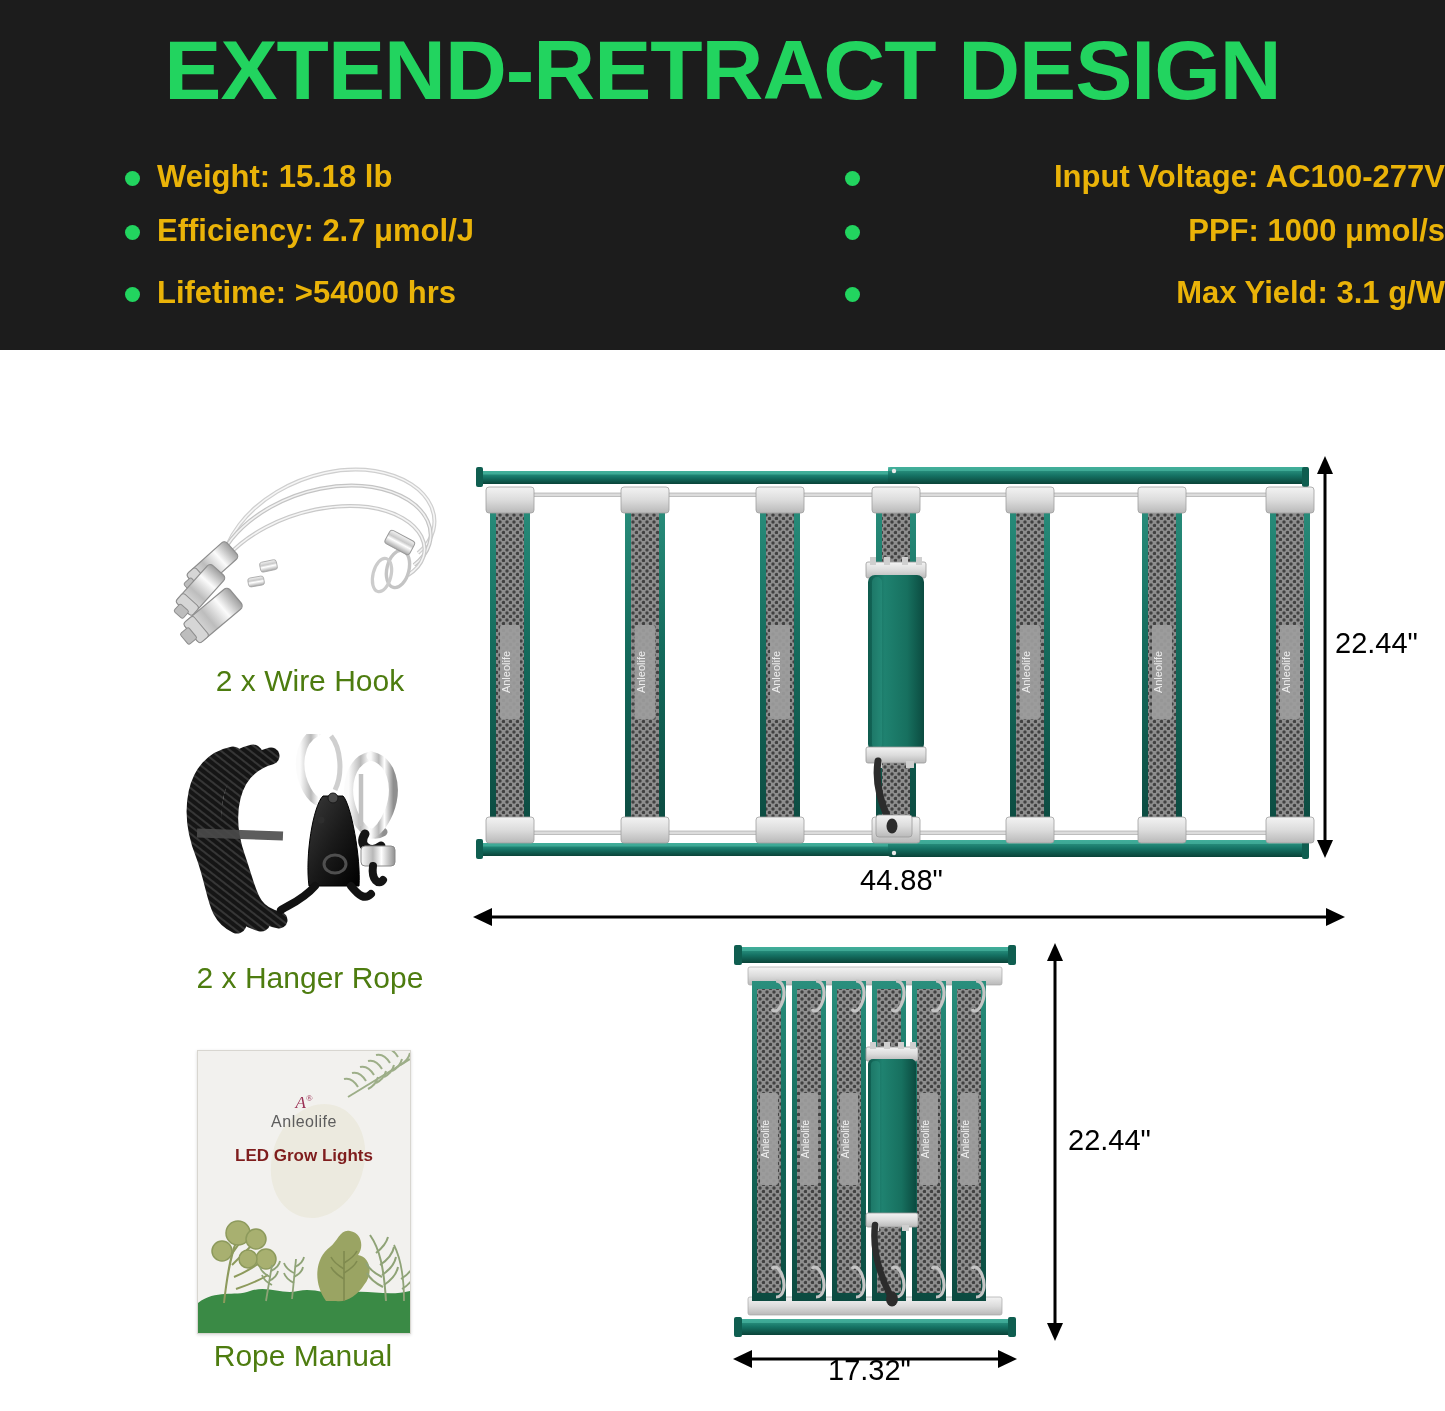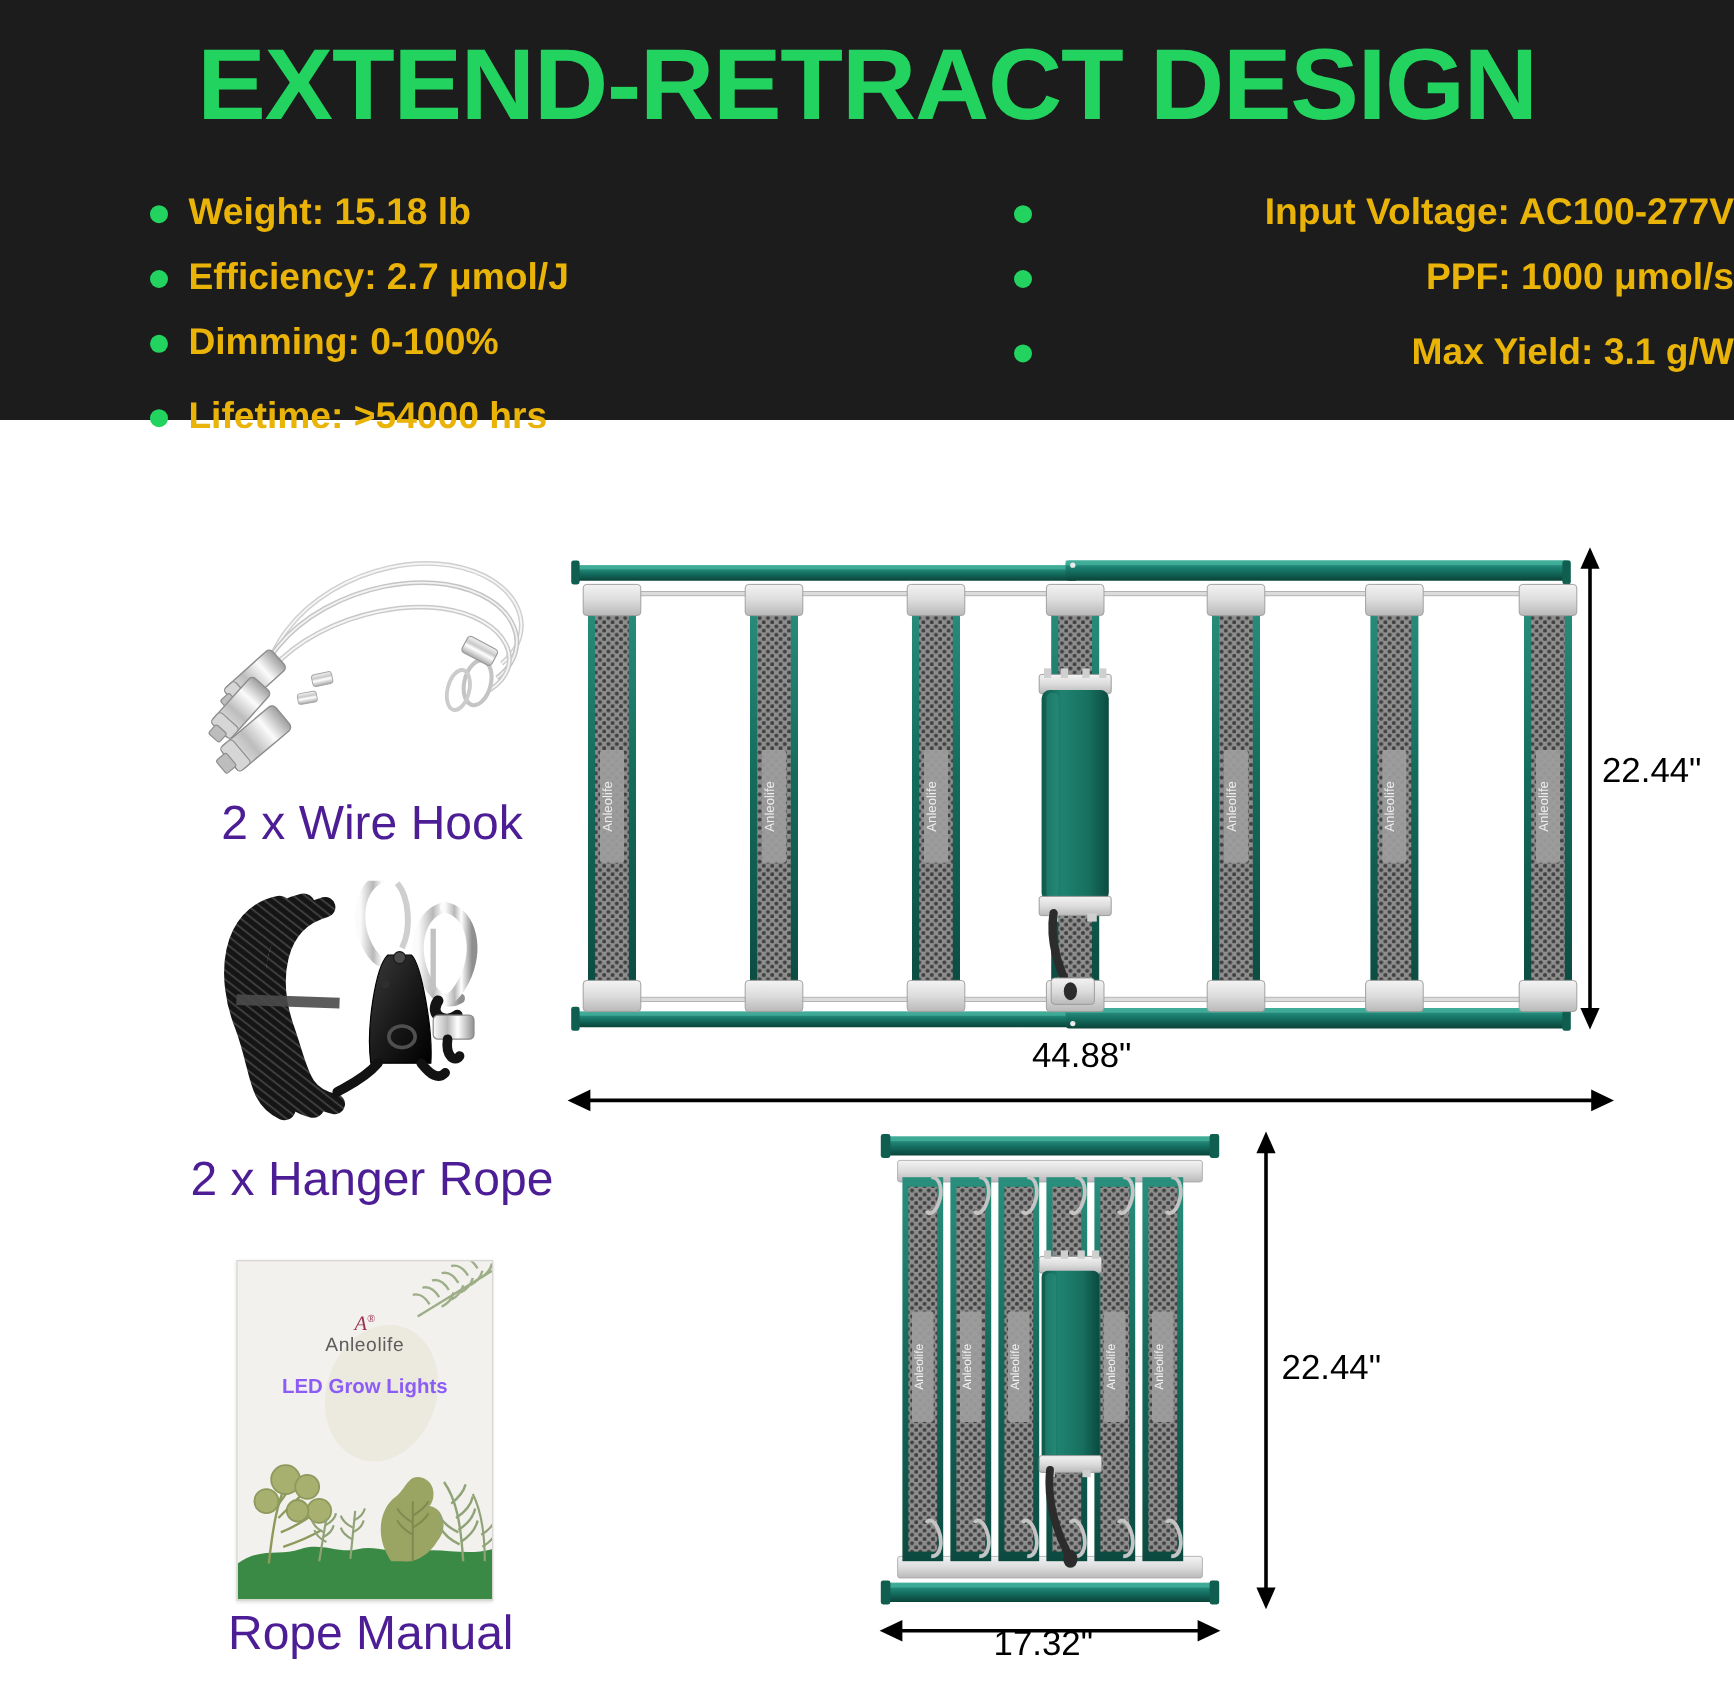--- a/index.html
+++ b/index.html
@@ -52,22 +52,22 @@
   
   .body-area{
     position:absolute;left:0;top:409px;width:1445px;height:1002px;
     background:#ffffff;
   }
 
   
   .acc-caption{
     position:absolute;
     text-align:center;
-    color:#4c1d95;
-    font-size:40px;
+    color:#4d7c0f;
+    font-size:30px;
     font-weight:normal;
     white-space:nowrap;
   }
 
   
   .wirehook{position:absolute;left:150px;top:40px;width:320px;height:205px;}
   
   .hangerrope{position:absolute;left:175px;top:325px;width:270px;height:210px;}
   
   .manual{
@@ -80,21 +80,21 @@
   .manual-logo{
     position:absolute;left:0;top:62px;width:212px;text-align:center;
     color:#5d5d5d;font-size:16px;letter-spacing:.5px;
   }
   .manual-mark{
     position:absolute;left:0;top:42px;width:212px;text-align:center;
     color:#9b3054;font-size:17px;font-style:italic;font-family:"Liberation Serif",serif;
   }
   .manual-sub{
     position:absolute;left:0;top:95px;width:212px;text-align:center;
-    color:#8b5cf6;font-size:17px;font-weight:bold;
+    color:#7f1d1d;font-size:17px;font-weight:bold;
   }
   .dim-label{
     position:absolute;
     color:#000000;
     font-size:29px;
     white-space:nowrap;
   }
 
   svg{display:block;}
 </style>
@@ -108,24 +108,20 @@
   <div class="spec-grid">
 
     <div class="spec-col left">
       <div class="spec-item">
         <span class="spec-bullet"></span>
         <span>Weight: 15.18 lb</span>
       </div>
       <div class="spec-item">
         <span class="spec-bullet"></span>
         <span>Efficiency: 2.7 μmol/J</span>
-      </div>
-      <div class="spec-item">
-        <span class="spec-bullet"></span>
-        <span>Dimming: 0-100%</span>
       </div>
       <div class="spec-item" style="margin-top:8px;">
         <span class="spec-bullet"></span>
         <span>Lifetime: &gt;54000 hrs</span>
       </div>
     </div>
 
     <div class="spec-col right">
       <div class="spec-item">
         <span class="spec-bullet"></span>

